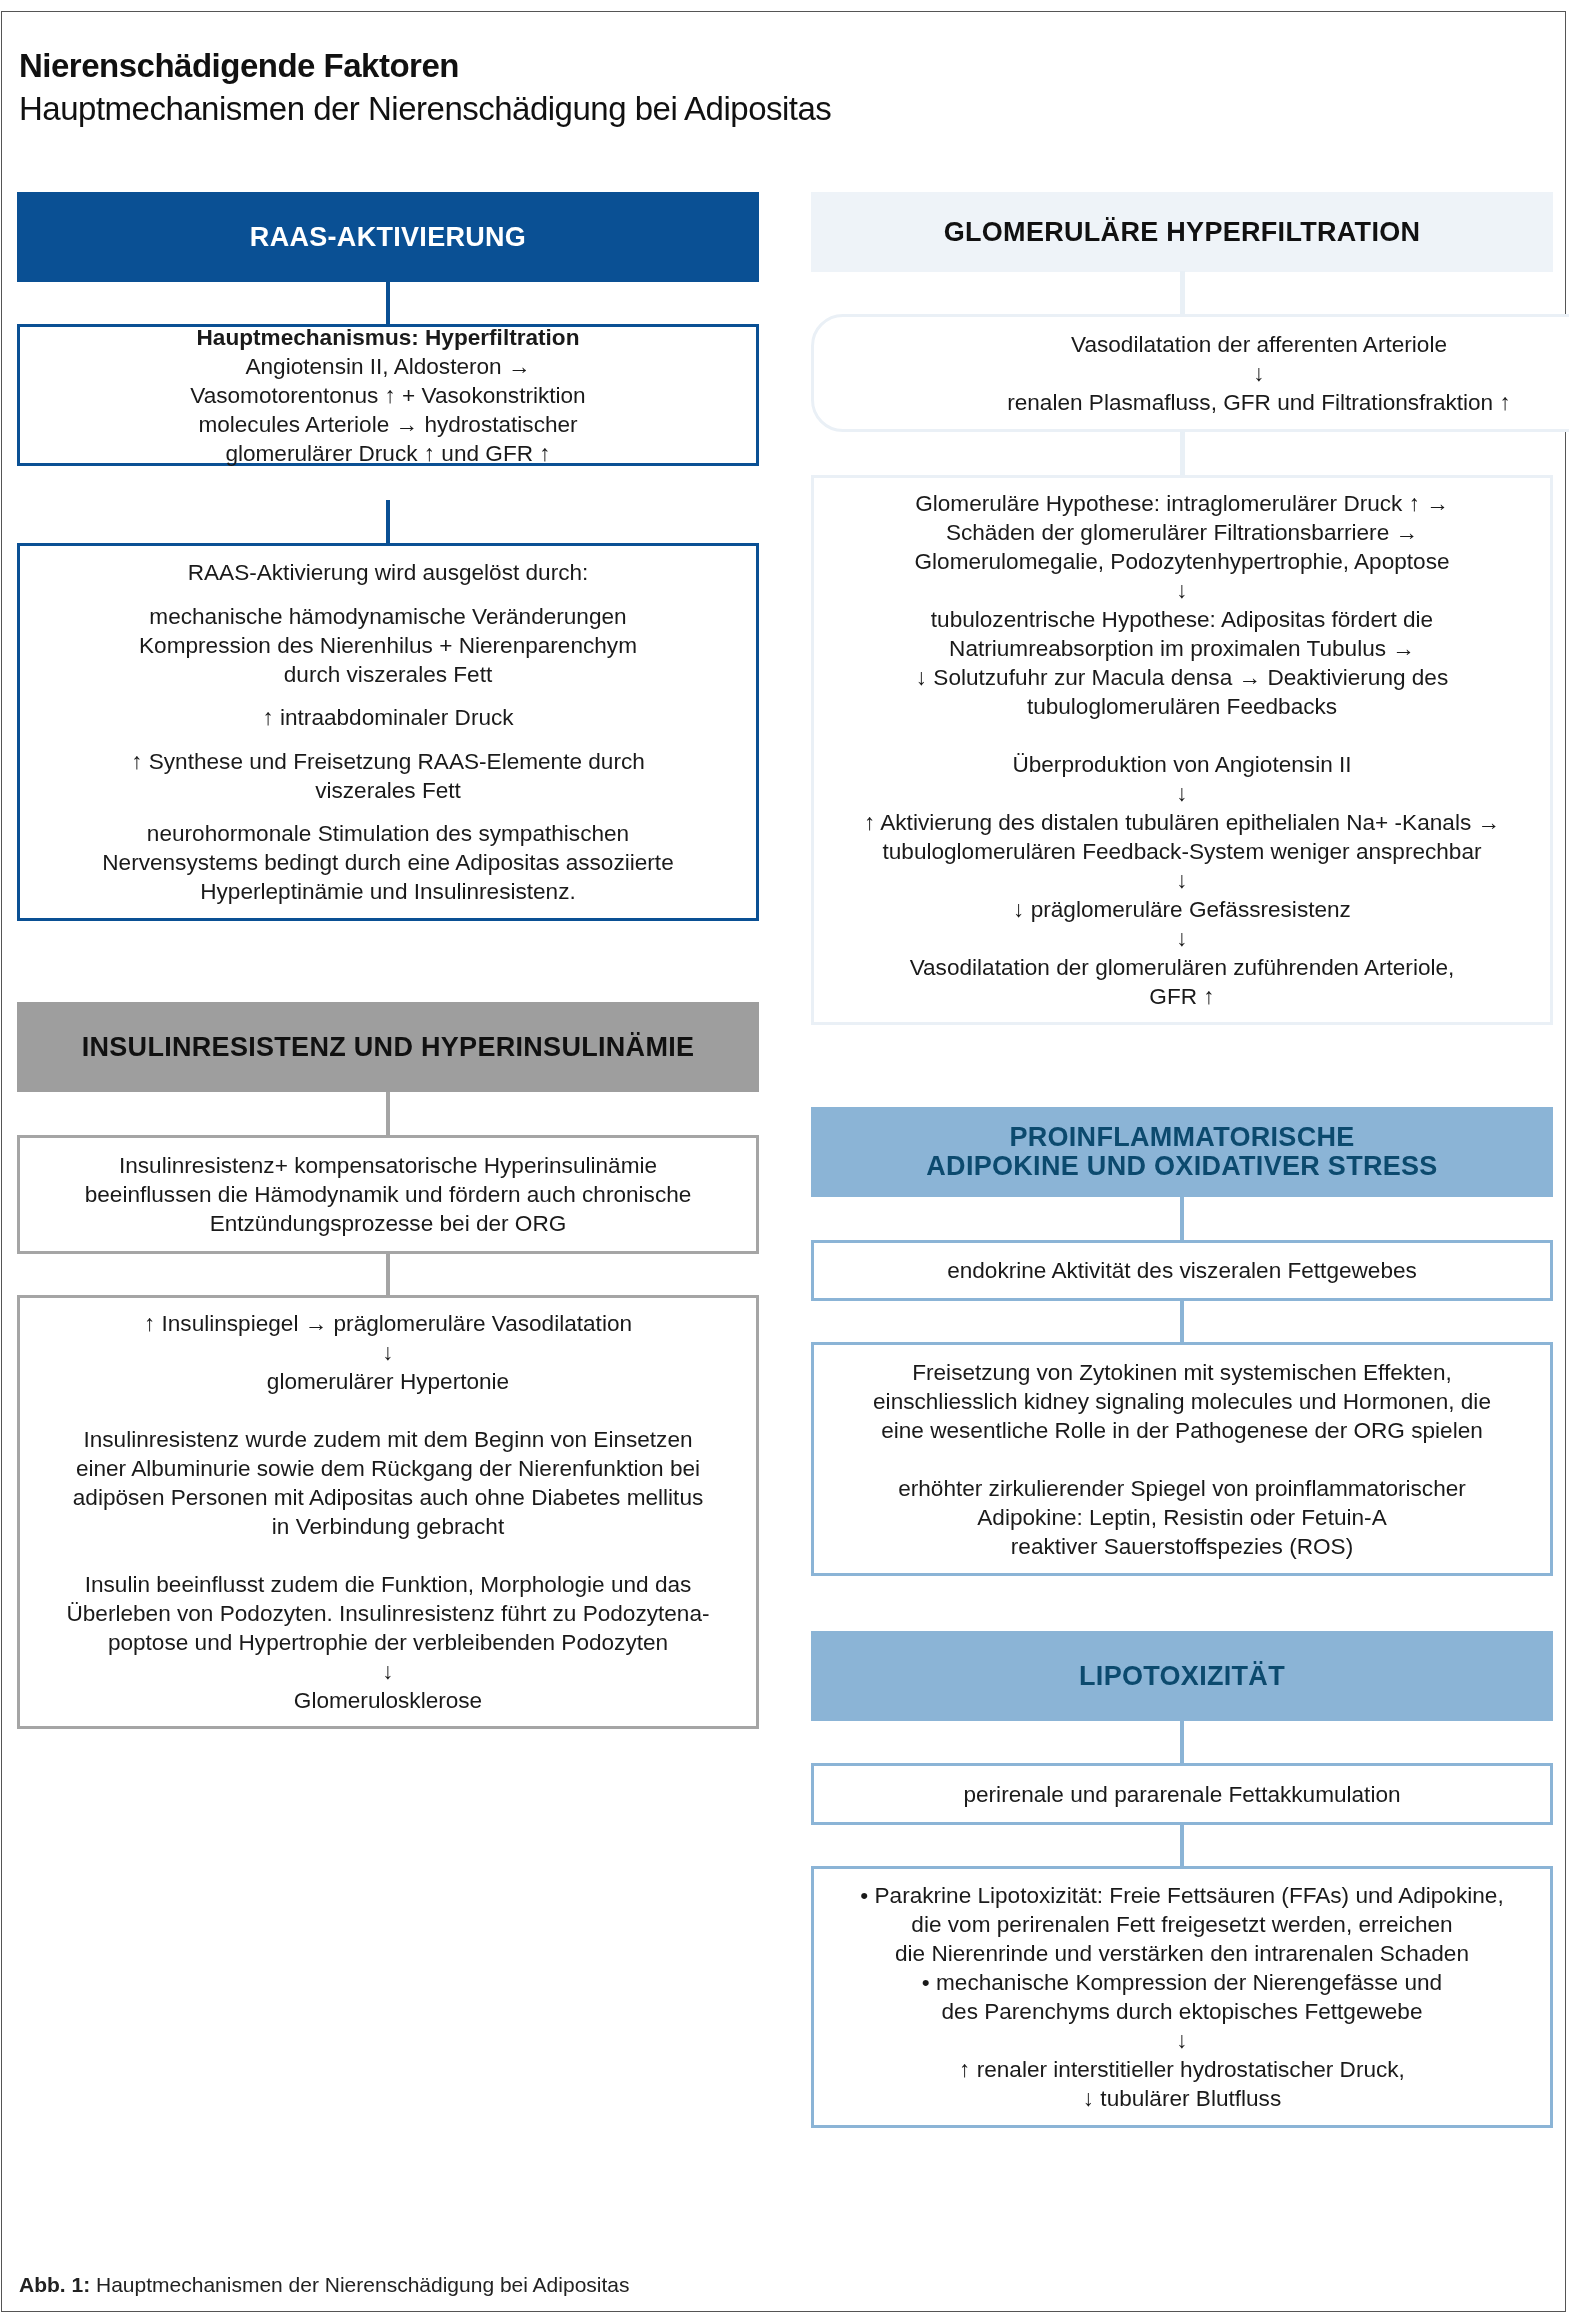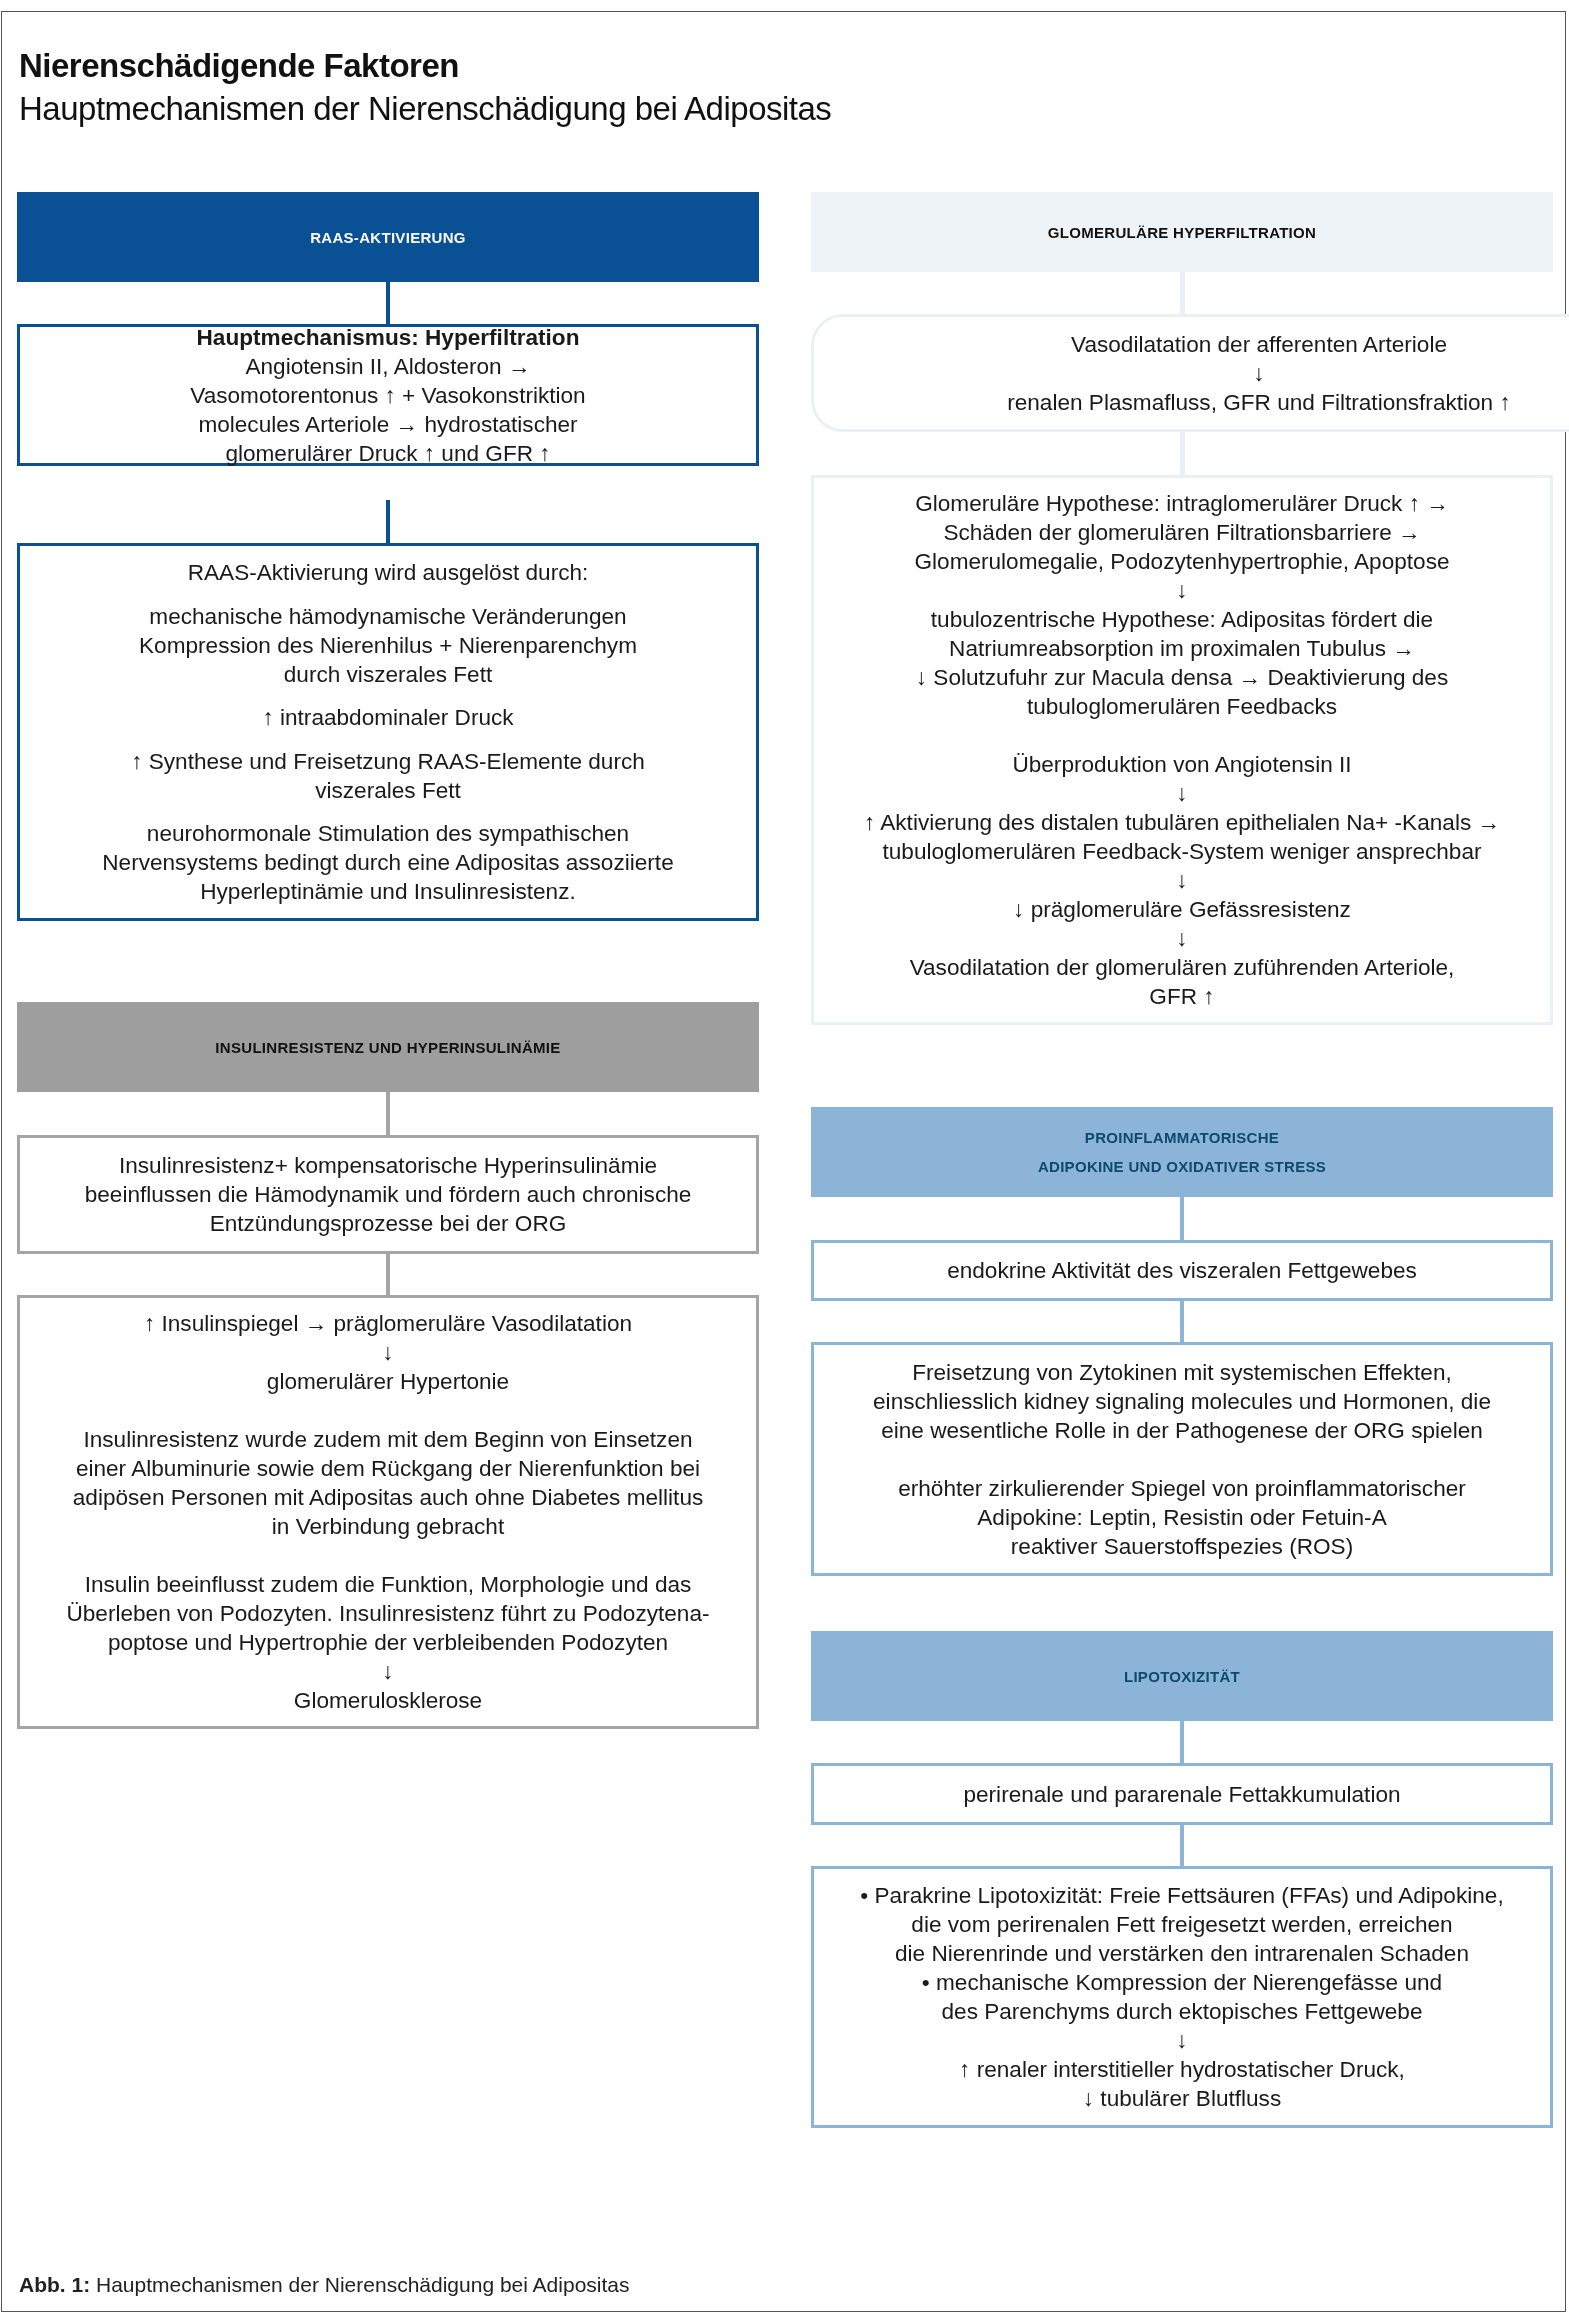--- a/index.html
+++ b/index.html
@@ -5,21 +5,21 @@
   html, body { margin: 0; padding: 0; background: #ffffff; }
   body { width: 1569px; height: 2316px; position: relative; overflow: hidden;
          font-family: "Liberation Sans", sans-serif; color: #1a1a1a; }
   .frame { position: absolute; left: 0.9px; top: 11px; width: 1565px; height: 2301px;
            border: 1.8px solid #555; box-sizing: border-box; }
   .title { position: absolute; left: 19px; top: 47px; font-size: 33px; font-weight: bold;
            letter-spacing: -0.5px; color: #111; white-space: nowrap; }
   .subtitle { position: absolute; left: 19px; top: 90px; font-size: 33px; font-weight: normal;
               letter-spacing: -0.5px; color: #111; white-space: nowrap; }
   .hdr { position: absolute; display: flex; align-items: center; justify-content: center;
-         text-align: center; font-weight: bold; font-size: 15px; letter-spacing: 0.3px;
+         text-align: center; font-weight: bold; font-size: 27px; letter-spacing: 0.3px;
          box-sizing: border-box; line-height: 29px; }
   .box { position: absolute; box-sizing: border-box; display: flex; flex-direction: column;
          align-items: center; justify-content: center; text-align: center;
          font-size: 22.6px; line-height: 29px; color: #1a1a1a; background: #fff; padding: 0 14.5px; }
   .box .line { display: block; }
   .box .gap { height: 14.5px; }
   .box .bigap { height: 29px; }
   .box .bold { font-weight: bold; }
   .conn { position: absolute; }
   .caption { position: absolute; left: 19px; top: 2273px; font-size: 21px; color: #222; white-space: nowrap; }
@@ -108,21 +108,21 @@
 </div>
 <div class="conn glom-conn" style="left:1180px; top:271px; height:43px;"></div>
 <div class="box glom-box" style="left:811px; top:314px; width:896px; height:118px;border-radius:32px;">
   <span class="line">Vasodilatation der afferenten Arteriole</span>
   <span class="line">↓</span>
   <span class="line">renalen Plasmafluss, GFR und Filtrationsfraktion ↑</span>
 </div>
 <div class="conn glom-conn" style="left:1180px; top:431px; height:45px;"></div>
 <div class="box glom-box" style="left:811px; top:475px; width:742px; height:550px;">
   <span class="line">Glomeruläre Hypothese: intraglomerulärer Druck ↑ →</span>
-  <span class="line">Schäden der glomerulären Filtrationsbarriere →</span>
+  <span class="line">Schäden der glomerulärer Filtrationsbarriere →</span>
   <span class="line">Glomerulomegalie, Podozytenhypertrophie, Apoptose</span>
   <span class="line">↓</span>
   <span class="line">tubulozentrische Hypothese: Adipositas fördert die</span>
   <span class="line">Natriumreabsorption im proximalen Tubulus →</span>
   <span class="line">↓ Solutzufuhr zur Macula densa → Deaktivierung des</span>
   <span class="line">tubuloglomerulären Feedbacks</span>
   <span class="bigap"></span>
   <span class="line">Überproduktion von Angiotensin II</span>
   <span class="line">↓</span>
   <span class="line">↑ Aktivierung des distalen tubulären epithelialen Na+ -Kanals →</span>

